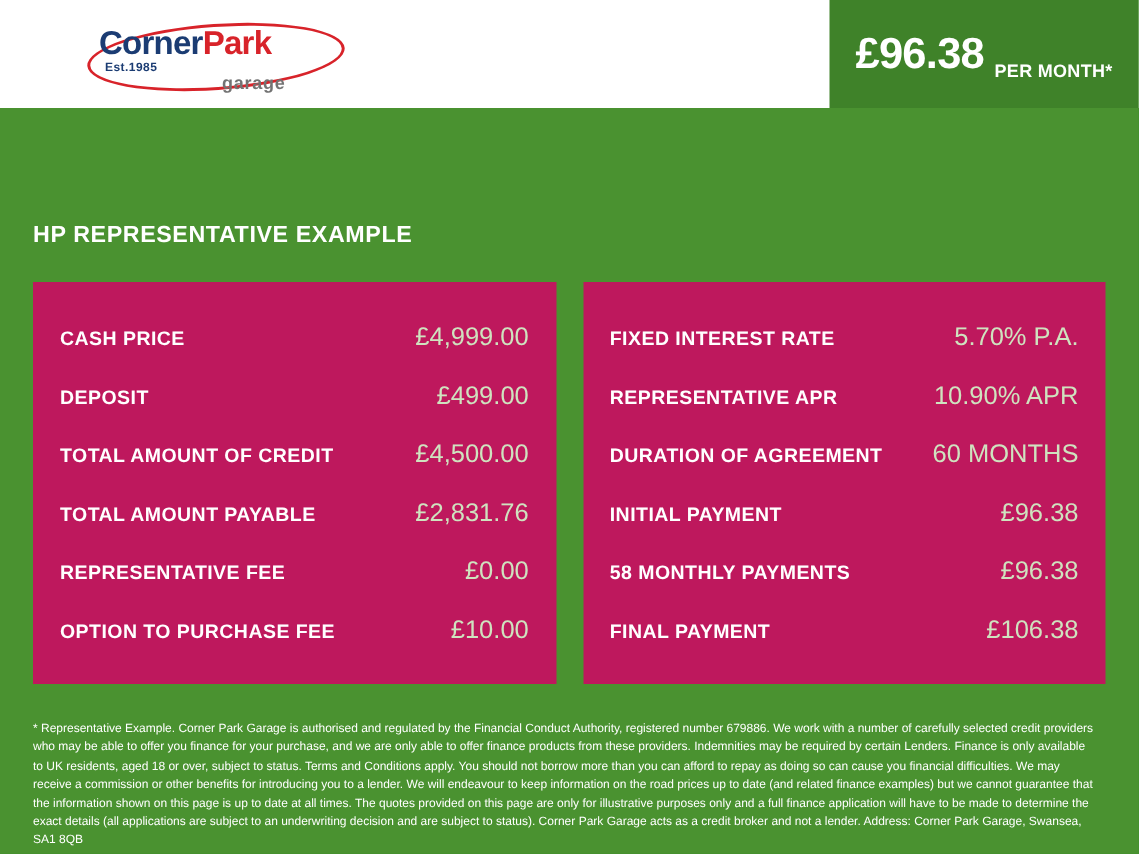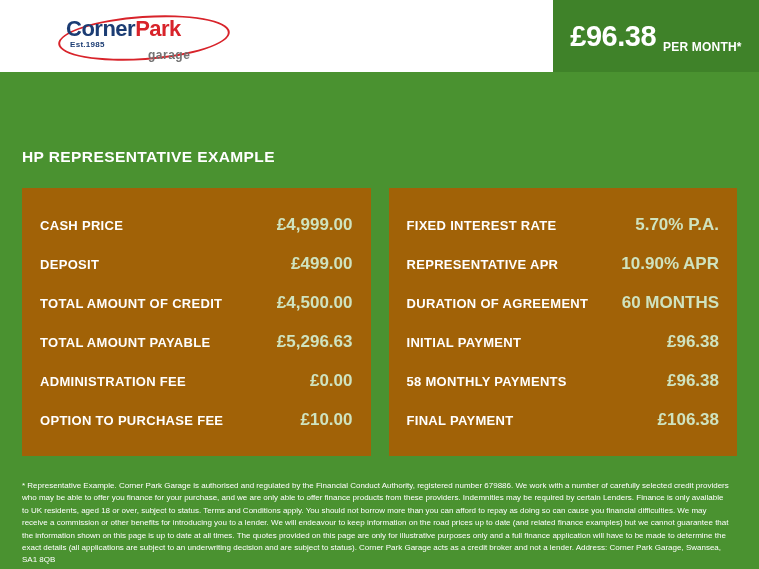--- a/index.html
+++ b/index.html
@@ -118,40 +118,40 @@
 
   
   .panels {
     display: flex;
     gap: 18px;
     padding: 22px 22px 0 22px;
     flex: 0 0 auto;
   }
   .panel {
     flex: 1 1 0;
-    background: #a16207;
+    background: #be185d;
     padding: 17px 18px 17px 18px;
     box-sizing: border-box;
   }
   .row {
     display: flex;
     align-items: baseline;
     justify-content: space-between;
     padding: 9.5px 0;
   }
   .row-label {
     color: #ffffff;
     font-size: 13px;
     font-weight: bold;
     letter-spacing: 0.3px;
   }
   .row-value {
     color: #cfe3bf;
     font-size: 17px;
-    font-weight: bold;
+    font-weight: normal;
     letter-spacing: 0px;
     text-align: right;
     white-space: nowrap;
   }
 
   
   .disclaimer {
     color: #ffffff;
     font-size: 8px;
     line-height: 1.55;
@@ -192,24 +192,24 @@
       <div class="row">
         <span class="row-label">DEPOSIT</span>
         <span class="row-value">£499.00</span>
       </div>
       <div class="row">
         <span class="row-label">TOTAL AMOUNT OF CREDIT</span>
         <span class="row-value">£4,500.00</span>
       </div>
       <div class="row">
         <span class="row-label">TOTAL AMOUNT PAYABLE</span>
-        <span class="row-value">£5,296.63</span>
-      </div>
-      <div class="row">
-        <span class="row-label">ADMINISTRATION FEE</span>
+        <span class="row-value">£2,831.76</span>
+      </div>
+      <div class="row">
+        <span class="row-label">REPRESENTATIVE FEE</span>
         <span class="row-value">£0.00</span>
       </div>
       <div class="row">
         <span class="row-label">OPTION TO PURCHASE FEE</span>
         <span class="row-value">£10.00</span>
       </div>
     </div>
 
     <div class="panel">
       <div class="row">

